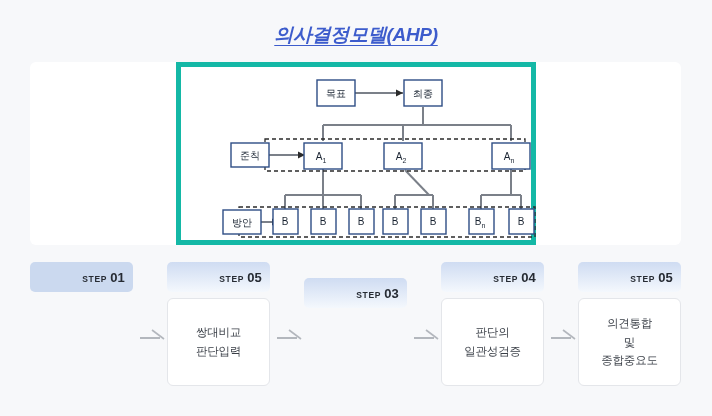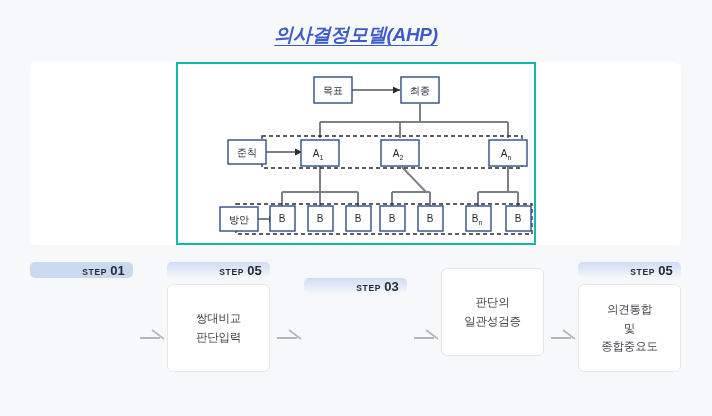--- a/index.html
+++ b/index.html
@@ -43,21 +43,21 @@
     height: 183px;
     background: #ffffff;
     border-radius: 6px;
   }
   .diagram-inner {
     position: absolute;
     left: 146px;
     top: 0px;
     width: 360px;
     height: 183px;
-    border: 2px solid #14b8a6;
+    border: 5px solid #14b8a6;
     background: #ffffff;
     box-sizing: border-box;
   }
   .diagram-svg {
     position: absolute;
     left: 0;
     top: 0;
   }
 
   
@@ -69,21 +69,21 @@
     top: 262px;
     width: 712px;
     height: 126px;
   }
   .step {
     position: absolute;
     top: 0;
     width: 103px;
   }
   .step-head {
-    height: 16px;
+    height: 30px;
     border-radius: 5px;
     display: flex;
     align-items: center;
     justify-content: center;
     background: linear-gradient(180deg, #cfdcf2 0%, #f4f8fd 100%);
     padding-left: 44px;
   }
   .step.active .step-head {
     background: #cbd9ef;
   }
@@ -293,20 +293,23 @@
       <span class="step-head-text"><span class="lbl">STEP</span> <span class="num">03</span></span>
     </div>
   </div>
 
   <svg class="step-arrow" style="left:414px;" viewBox="0 0 26 14">
     <line x1="0" y1="10" x2="20" y2="10" stroke="#b3b7bd" stroke-width="2"></line>
     <line x1="12" y1="2" x2="24" y2="11" stroke="#b3b7bd" stroke-width="1.6"></line>
   </svg>
 
   <div class="step" style="left:441px;">
+    <div class="step-head">
+      <span class="step-head-text"><span class="lbl">STEP</span> <span class="num">04</span></span>
+    </div>
     <div class="step-body">
       <span class="step-body-text">판단의
 일관성검증</span>
     </div>
   </div>
 
   <svg class="step-arrow" style="left:551px;" viewBox="0 0 26 14">
     <line x1="0" y1="10" x2="20" y2="10" stroke="#b3b7bd" stroke-width="2"></line>
     <line x1="12" y1="2" x2="24" y2="11" stroke="#b3b7bd" stroke-width="1.6"></line>
   </svg>

